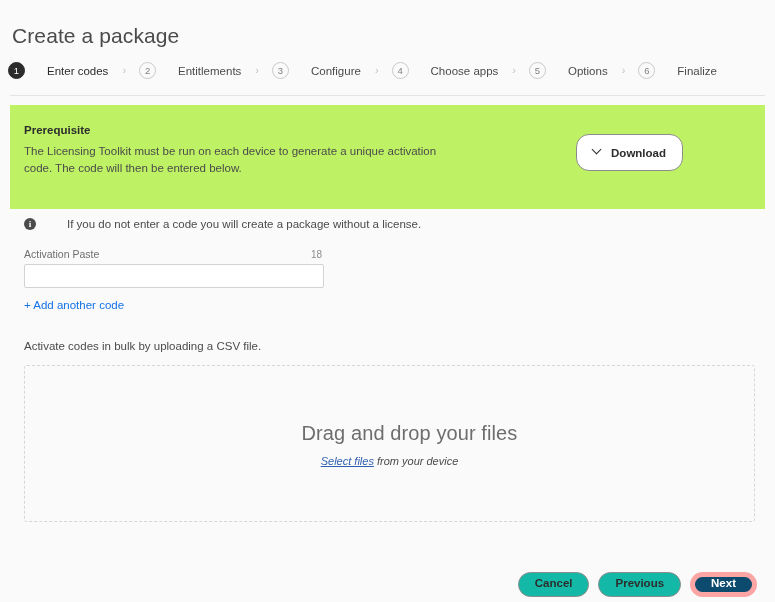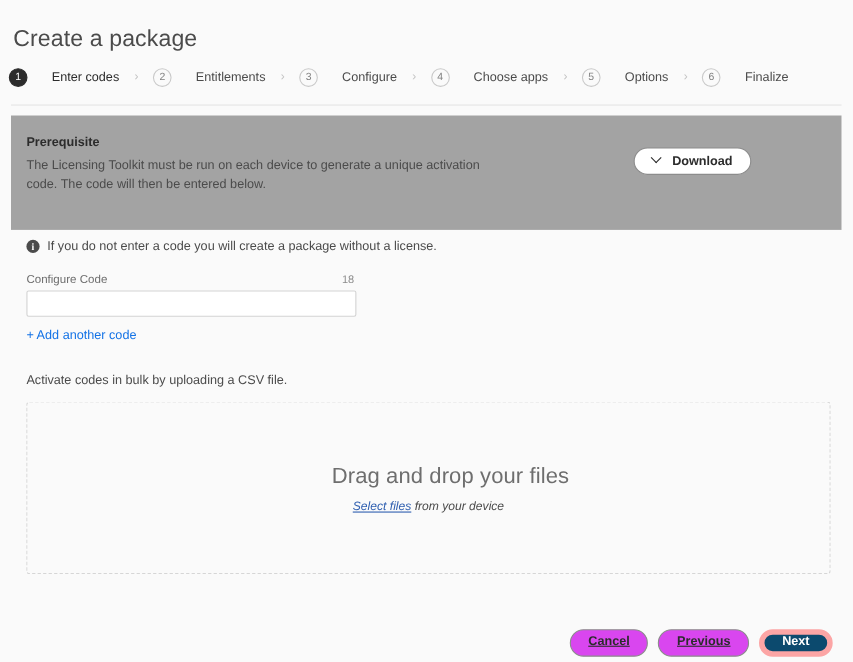--- a/index.html
+++ b/index.html
@@ -76,21 +76,21 @@
 
   .top-divider {
     height: 1px;
     background: #e4e4e4;
     margin: 11px 10px 0 10px;
   }
 
   
   .prereq-card {
     margin: 9px 10px 0 10px;
-    background: #a3a3a3;
+    background: #bef264;
     height: 104px;
     display: flex;
     align-items: flex-start;
     justify-content: space-between;
     padding: 18px 18px 0 14px;
   }
   .prereq-text { max-width: 430px; }
   .prereq-title {
     font-size: 11.5px;
     font-weight: bold;
@@ -101,21 +101,21 @@
   .prereq-body {
     font-size: 11.5px;
     color: #4b4b4b;
     line-height: 17px;
   }
   .download-btn {
     display: flex;
     align-items: center;
     justify-content: center;
     gap: 9px;
-    height: 25px;
+    height: 37px;
     padding: 0 16px;
     border: 1px solid #8c8c8c;
     border-radius: 13px;
     background: #ffffff;
     font-size: 11.5px;
     font-weight: bold;
     color: #2c2c2c;
     cursor: pointer;
     margin-top: 11px;
     margin-right: 64px;
@@ -174,20 +174,21 @@
     display: flex;
     align-items: center;
     justify-content: center;
     flex: 0 0 auto;
     line-height: 1;
   }
   .note-text {
     font-size: 11.5px;
     color: #4b4b4b;
     line-height: 14px;
+    margin-left: 24px;
   }
 
   
   .field-block {
     padding: 17px 0 0 14px;
     width: 312px;
   }
   .field-head {
     display: flex;
     justify-content: space-between;
@@ -285,25 +286,24 @@
     font-size: 11.5px;
     font-weight: bold;
     cursor: pointer;
     display: flex;
     align-items: center;
     justify-content: center;
     font-family: "Liberation Sans", sans-serif;
     line-height: 1;
   }
   .btn-secondary {
-    background: #d946ef;
+    background: #14b8a6;
     border: 1px solid #8c8c8c;
     color: #2c2c2c;
     min-width: 56px;
-    text-decoration: underline;
   }
   .btn-primary {
     background: #0c4a6e;
     border: 5px solid #fca5a5;
     color: #ffffff;
     min-width: 56px;
   }
 </style>
 </head>
 <body>
@@ -365,21 +365,21 @@
 <div class="body-area">
 
 
   <div class="note-row">
     <span class="info-icon">i</span>
     <span class="note-text">If you do not enter a code you will create a package without a license.</span>
   </div>
 
   <div class="field-block">
     <div class="field-head">
-      <span class="field-label">Configure Code</span>
+      <span class="field-label">Activation Paste</span>
       <span class="field-counter">18</span>
     </div>
     <input class="activation-input" type="text" placeholder="" style="">
   </div>
 
   <a class="add-code-link">+ Add another code</a>
 
   
   <div class="bulk-label">Activate codes in bulk by uploading a CSV file.</div>
 

